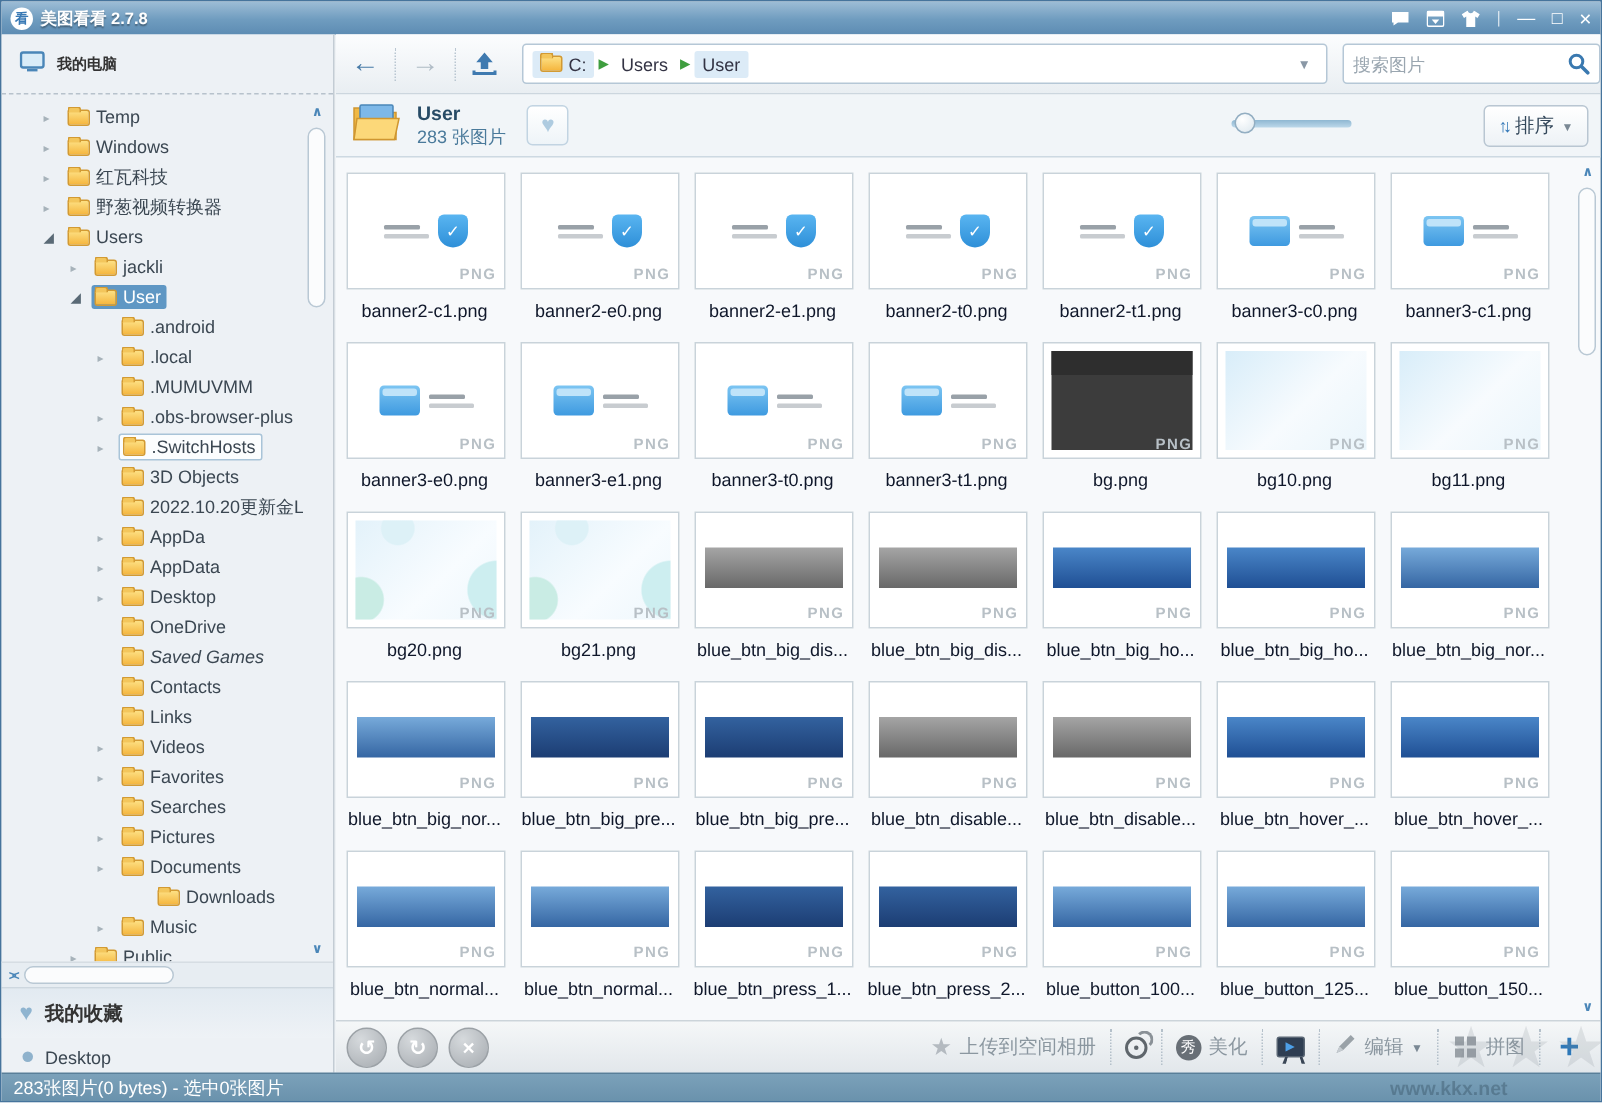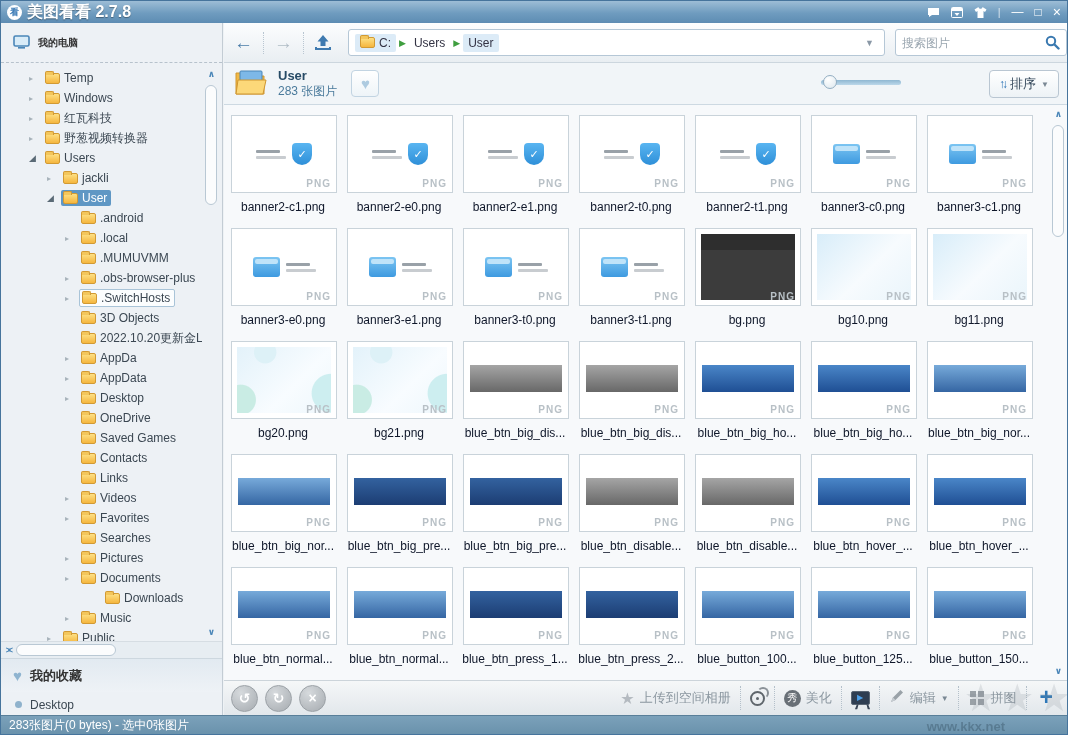--- a/index.html
+++ b/index.html
@@ -4,21 +4,21 @@
 <style>
   * { margin:0; padding:0; box-sizing:border-box; }
   html,body { width:1068px; height:735px; font-family:"Liberation Sans","DejaVu Sans",sans-serif; }
   .window { position:relative; width:1068px; height:735px; border:1px solid #46749c; background:#eef2f5; overflow:hidden; }
 
   
   .titlebar { position:absolute; top:0; left:0; right:0; height:22px;
     background:linear-gradient(#9dbdd6,#6f9cbf 55%,#5d8cb3); display:flex; align-items:center; padding:0 6px; }
   .app-logo { width:15px; height:15px; border-radius:50%; background:#fff; color:#3a7ab5;
     font-size:9px; font-weight:bold; display:flex; align-items:center; justify-content:center; margin-right:5px; }
-  .win-title { color:#fff; font-size:16px; font-weight:bold; text-shadow:0 1px 1px rgba(0,0,0,.35); }
+  .win-title { color:#fff; font-size:11px; font-weight:bold; text-shadow:0 1px 1px rgba(0,0,0,.35); }
   .title-icons { margin-left:auto; display:flex; align-items:center; gap:11px; }
   .t-ico { color:#fff; font-size:12px; line-height:1; cursor:pointer; display:flex; align-items:center; }
   .t-sep { color:rgba(255,255,255,.7); font-size:11px; }
   .t-ico svg { display:block; }
 
   
   .body { position:absolute; top:22px; left:0; right:0; bottom:19px; }
 
   
   .sidebar { position:absolute; left:0; top:0; width:222px; height:100%;
@@ -155,21 +155,21 @@
     position:relative; display:flex; align-items:center; justify-content:center; }
   .slideshow-ic span { color:#4da0e8; font-size:8px; line-height:1; }
   .slideshow-ic::after { content:""; position:absolute; bottom:-5px; left:4px; width:9px; height:5px;
     border-left:2px solid #3a4656; border-right:2px solid #3a4656; transform:perspective(6px) rotateX(20deg); }
   .puzzle-ic { width:6px; height:6px; background:#9aa1a7; box-shadow:8px 0 #9aa1a7, 0 8px #9aa1a7, 8px 8px #9aa1a7;
     margin:0 10px 8px 2px; }
   .plus-btn { color:#2e78b8; font-size:23px; font-weight:bold; line-height:1; padding:0 4px 2px; cursor:pointer; }
 
   
   .statusbar { position:absolute; left:0; right:0; bottom:0; height:19px; background:linear-gradient(#7ba1ba,#6a92ac);
-    border-top:1px solid #597f99; color:#fff; font-size:12px; display:flex; align-items:flex-end; padding:0 8px; }
+    border-top:1px solid #597f99; color:#fff; font-size:12px; display:flex; align-items:center; padding:0 8px; }
   .wm-text { position:absolute; right:62px; font-weight:bold; color:rgba(25,45,60,.28); font-size:13px; }
 </style>
 </head>
 <body>
 
 <div class="window">
 
   <div class="titlebar">
     <span class="app-logo">看</span>
     <span class="win-title">美图看看 2.7.8</span>
@@ -331,21 +331,21 @@
               <span>Desktop</span>
             </span>
           </div>
           <div class="tree-row" style="padding-left: 64px;">
             <span class="arrow"></span>
             <span class="node">
               <span class="folder-ic"></span>
               <span>OneDrive</span>
             </span>
           </div>
-          <div class="tree-row" style="padding-left: 64px;">
+          <div class="tree-row" style="padding-left: 64px; font-style: italic;">
             <span class="arrow"></span>
             <span class="node">
               <span class="folder-ic"></span>
               <span>Saved Games</span>
             </span>
           </div>
           <div class="tree-row" style="padding-left: 64px;">
             <span class="arrow"></span>
             <span class="node">
               <span class="folder-ic"></span>

